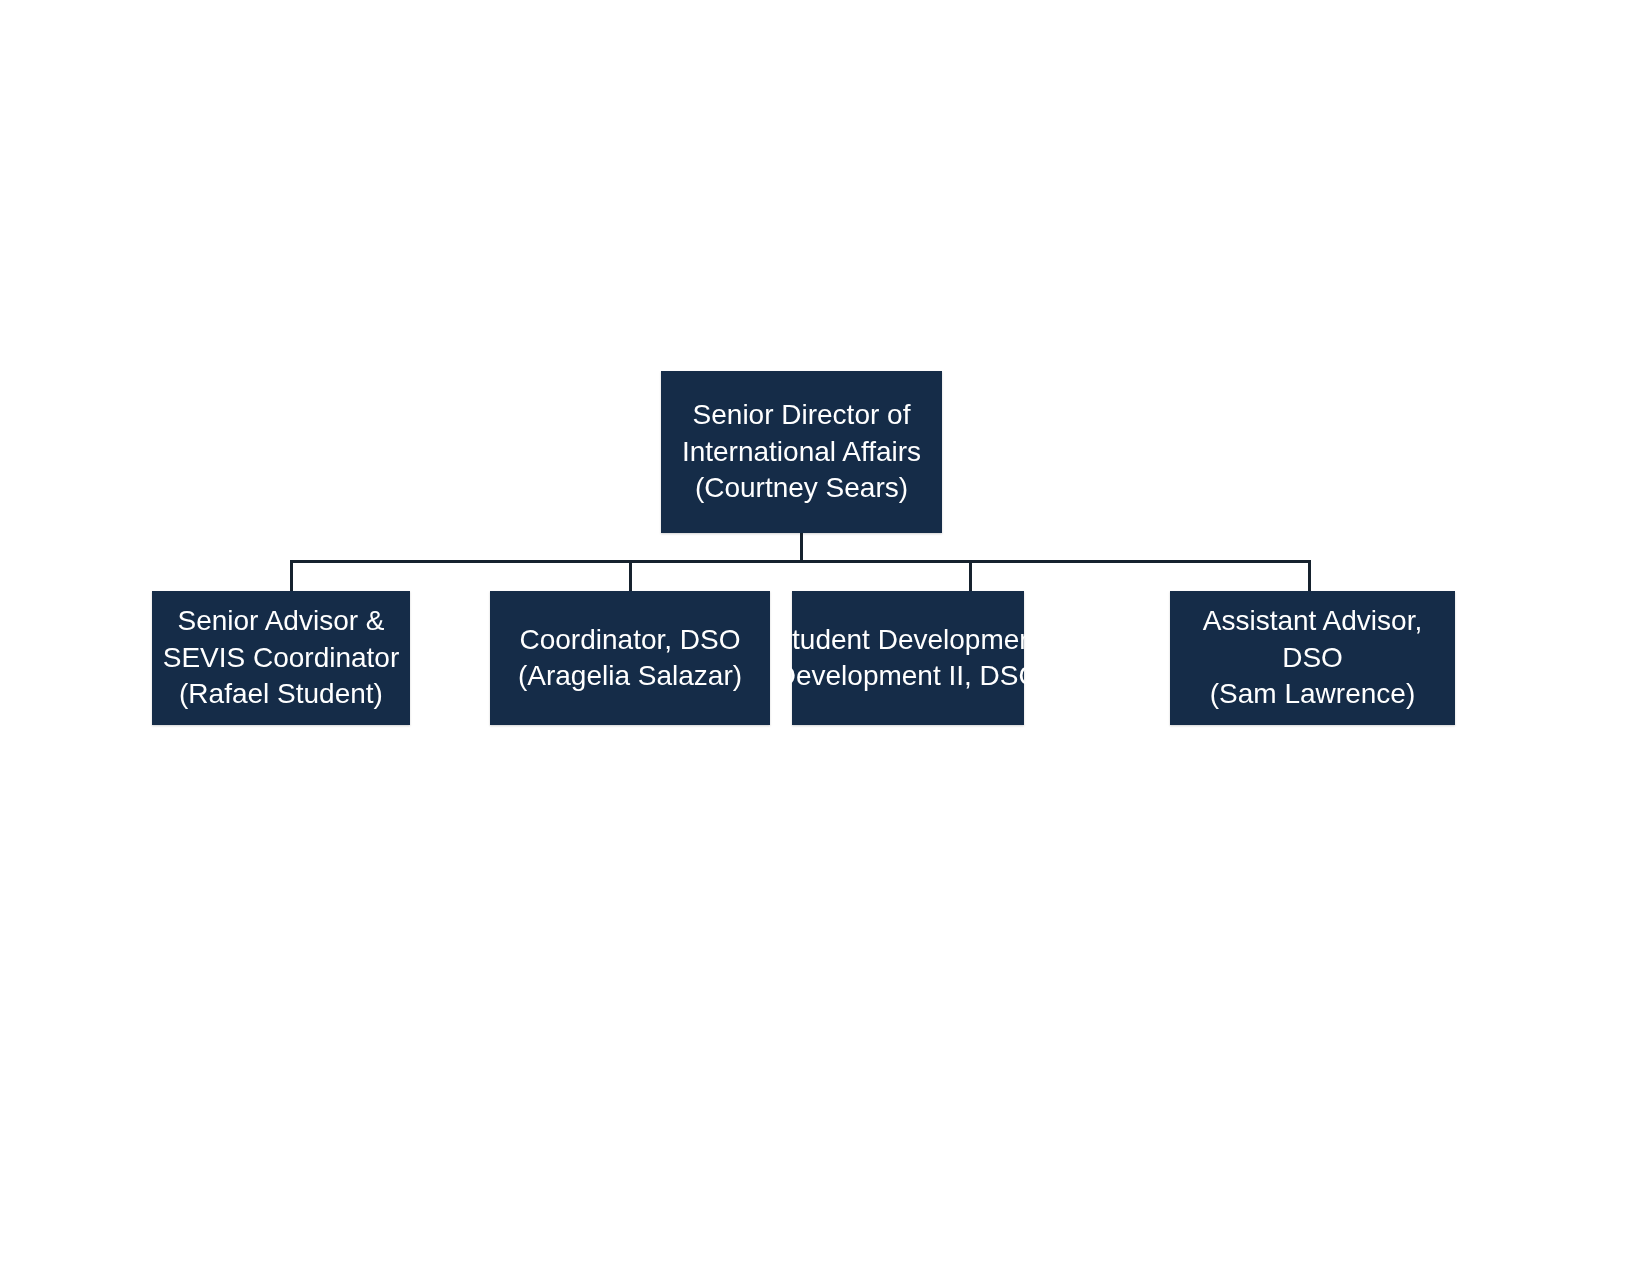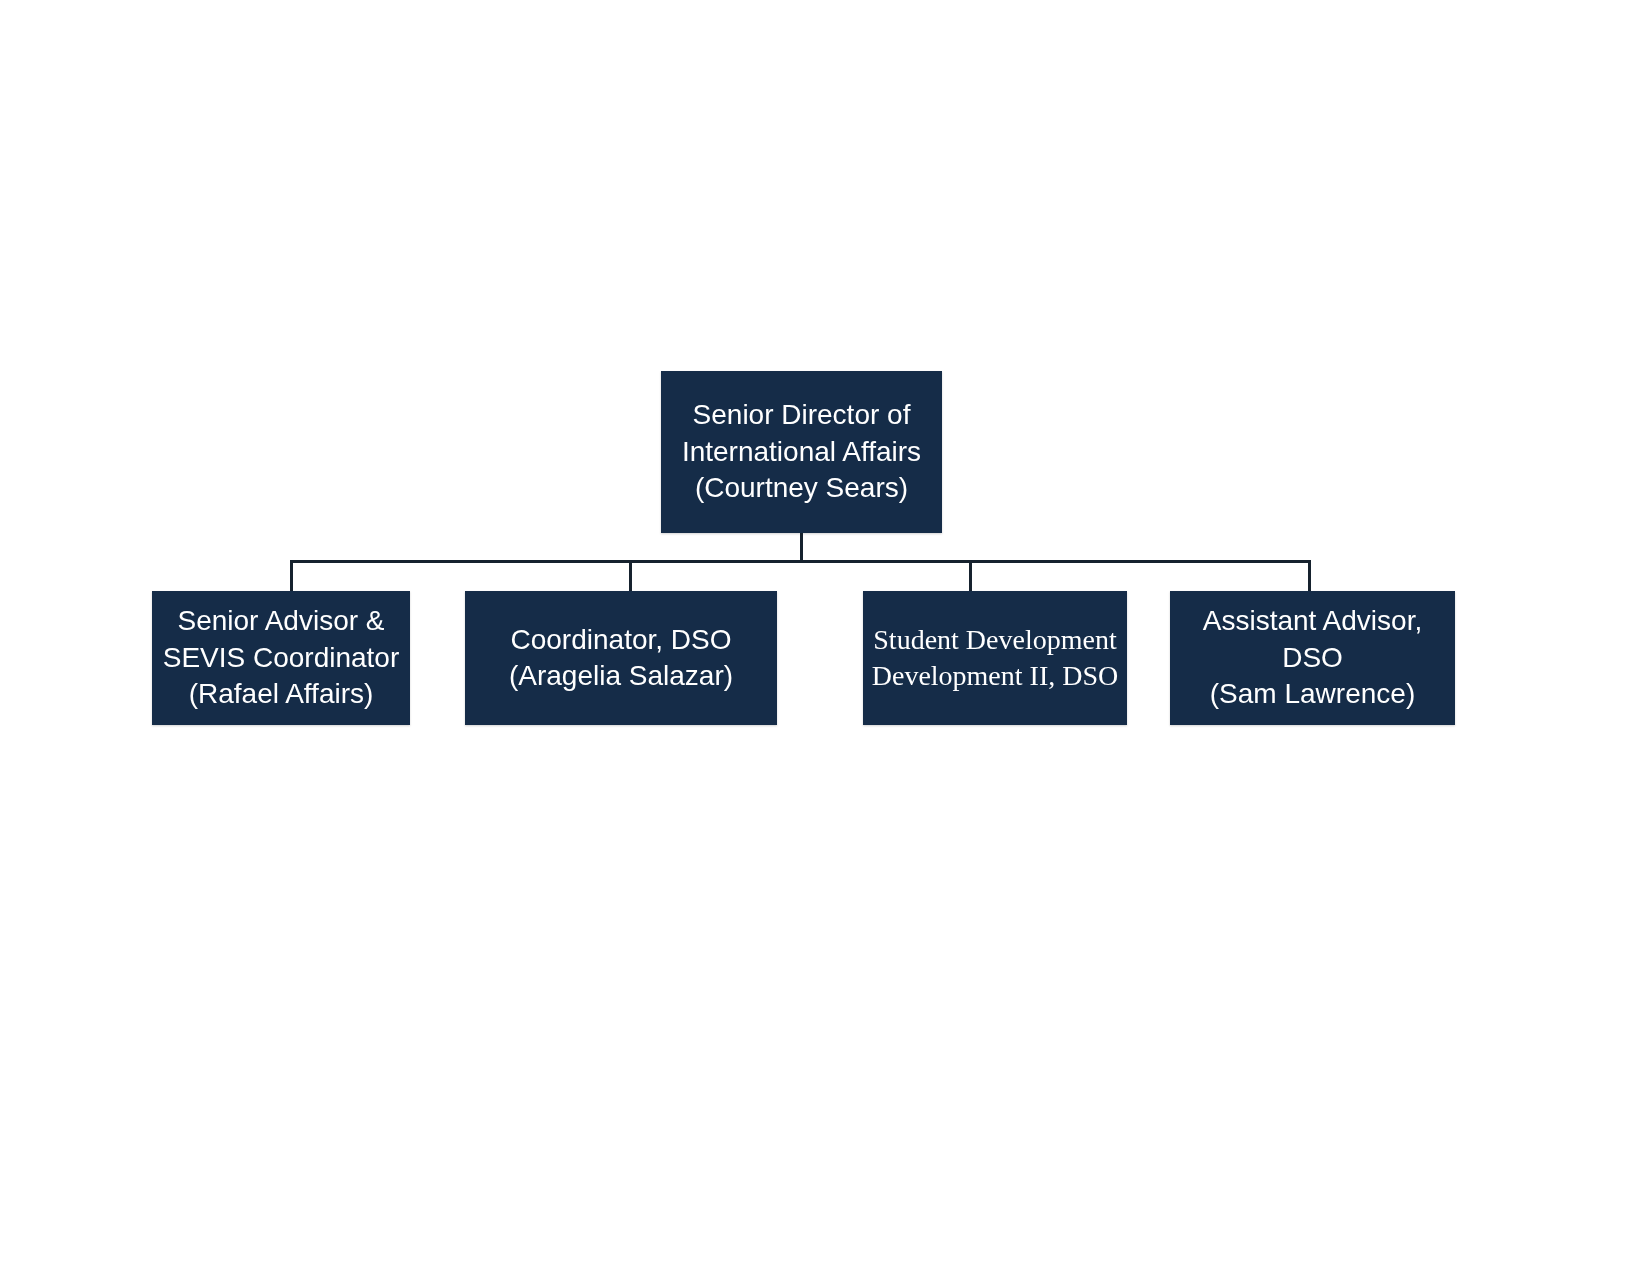--- a/index.html
+++ b/index.html
@@ -41,22 +41,22 @@
     height: 162px;
     font-size: 28px;
   }
   
   .child {
     height: 134px;
     top: 591px;
     font-size: 28px;
   }
   #node-child-0 { left: 152px; width: 258px; }
-  #node-child-1 { left: 465px; width: 312px; }
-  #node-child-2 { left: 863px; width: 264px; font-family: Liberation Serif, serif; }
+  #node-child-1 { left: 490px; width: 280px; }
+  #node-child-2 { left: 792px; width: 232px; }
   #node-child-3 { left: 1170px; width: 285px; text-align: right; }
 
   
   .conn {
     position: absolute;
     background: #16222e;
   }
   .conn-v { width: 3px; }
   .conn-h { height: 3px; }
 
@@ -81,21 +81,21 @@
   <div class="conn conn-v" id="conn-root-stem"></div>
   <div class="conn conn-h" id="conn-bus"></div>
   <div class="conn conn-v" id="conn-drop-0"></div>
   <div class="conn conn-v" id="conn-drop-1"></div>
   <div class="conn conn-v" id="conn-drop-2"></div>
   <div class="conn conn-v" id="conn-drop-3"></div>
 
   <div class="node child" id="node-child-0">
     <span class="line">Senior Advisor &amp;</span>
     <span class="line">SEVIS Coordinator</span>
-    <span class="line">(Rafael Affairs)</span>
+    <span class="line">(Rafael Student)</span>
   </div>
 
   <div class="node child" id="node-child-1">
     <span class="line">Coordinator, DSO</span>
     <span class="line">(Aragelia Salazar)</span>
   </div>
 
   <div class="node child" id="node-child-2">
     <span class="line">Student Development</span>
     <span class="line">Development II, DSO</span>

